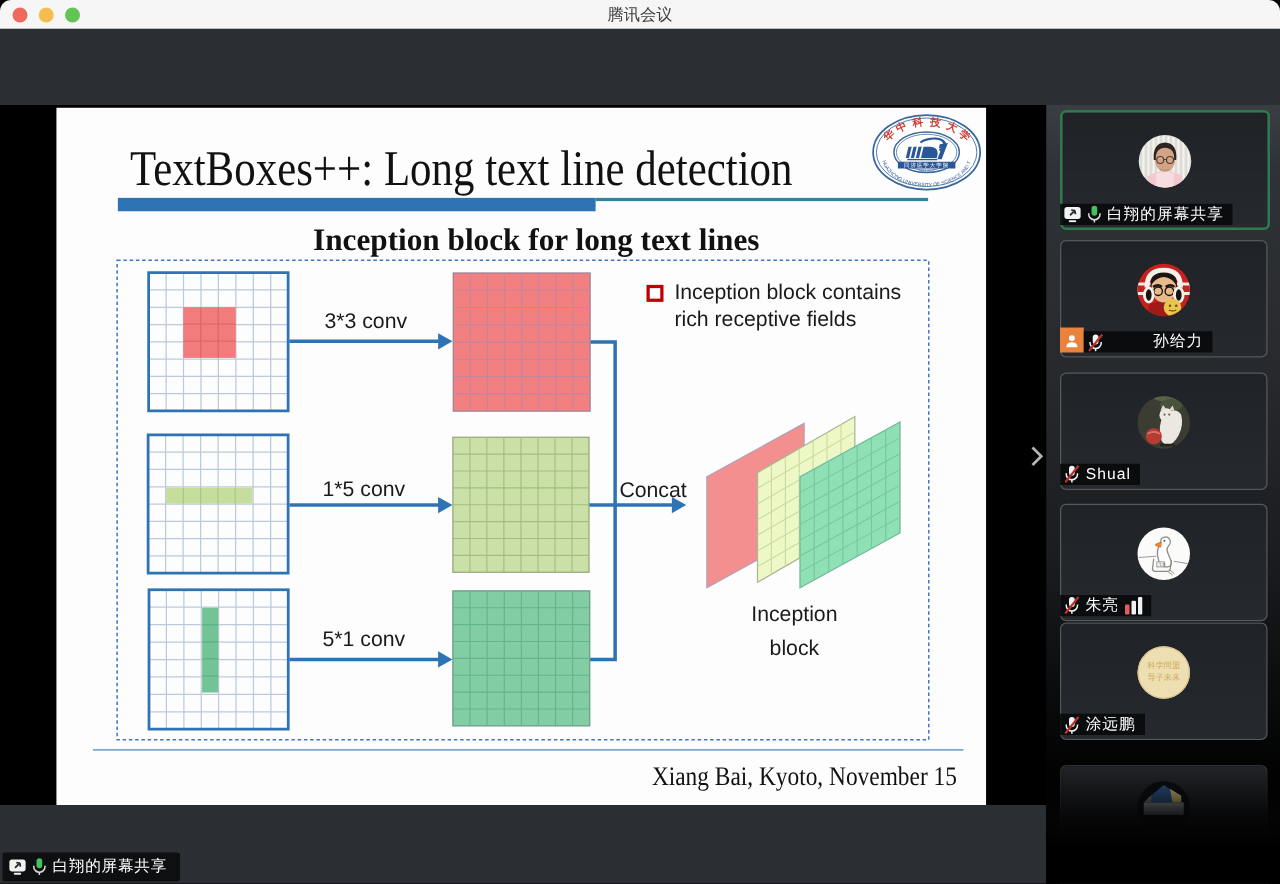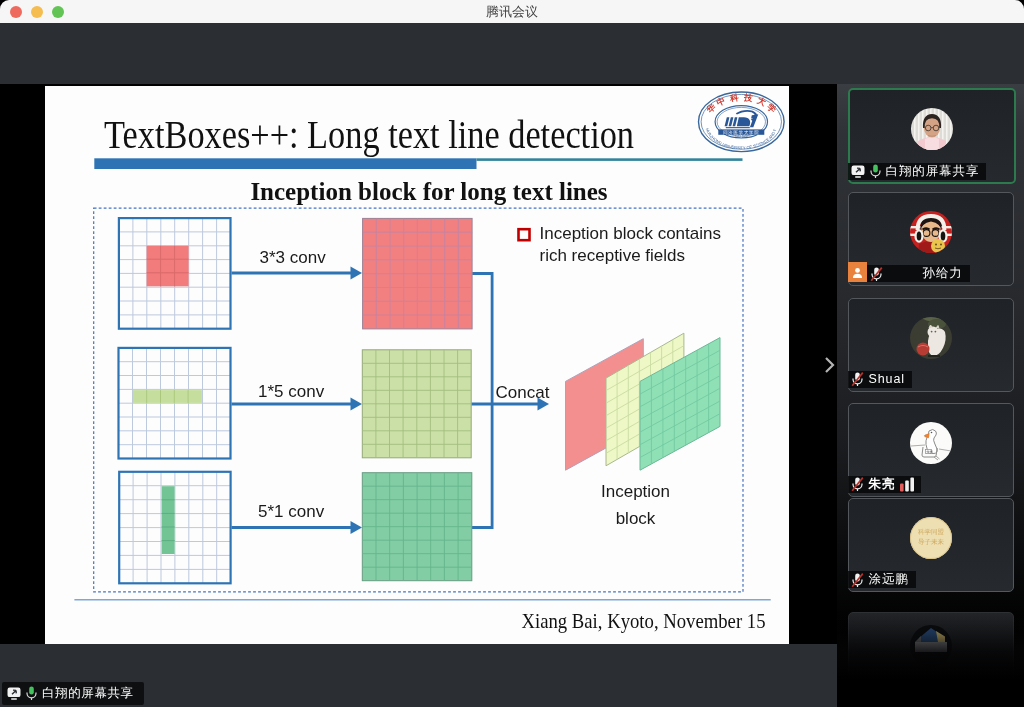--- a/index.html
+++ b/index.html
@@ -241,21 +241,21 @@
       <div class="nlabel">
         <svg width="13" height="16" viewBox="0 0 13 16">
             <rect x="4.2" y="1.5" width="4.6" height="8" rx="2.3" fill="#f2f2f2"></rect>
             <path d="M2 7.5 v0.8 a4.5 4.5 0 0 0 9 0 v-0.8" fill="none" stroke="#f2f2f2" stroke-width="1.2"></path>
             <path d="M6.5 13 v2" stroke="#f2f2f2" stroke-width="1.2"></path>
             <path d="M1.2 14.8 L11.8 1.6" stroke="#b8342c" stroke-width="1.7"></path>
           </svg>
         <span>Shual</span>
       </div>
     </div>
-    <div class="tile" style="top:318.5px;font-weight:bold;">
+    <div class="tile" style="top:318.5px;">
       <svg class="av" width="44" height="44" viewBox="0 0 44 44">
         <defs>
             <clipPath id="c4">
               <circle cx="22" cy="22" r="21"></circle>
             </clipPath>
           </defs>
         <g clip-path="url(#c4)">
           <rect width="44" height="44" fill="#fbfbf9"></rect>
           <path d="M2 25 L16 24 M30 28 L42 30" stroke="#999" stroke-width="0.8"></path>
           <path d="M20 10 q4 -3 6.5 0 q1.5 2 0.5 4 l-2 3 q-1 2 0.5 5 l2.5 6 q1 4 -3 4.5 q-5 0.5 -6.5 -3 l-1.5 -6 q-0.5 -4 1 -7 l1.5 -4z" fill="#fff" stroke="#8a8a88" stroke-width="1"></path>

